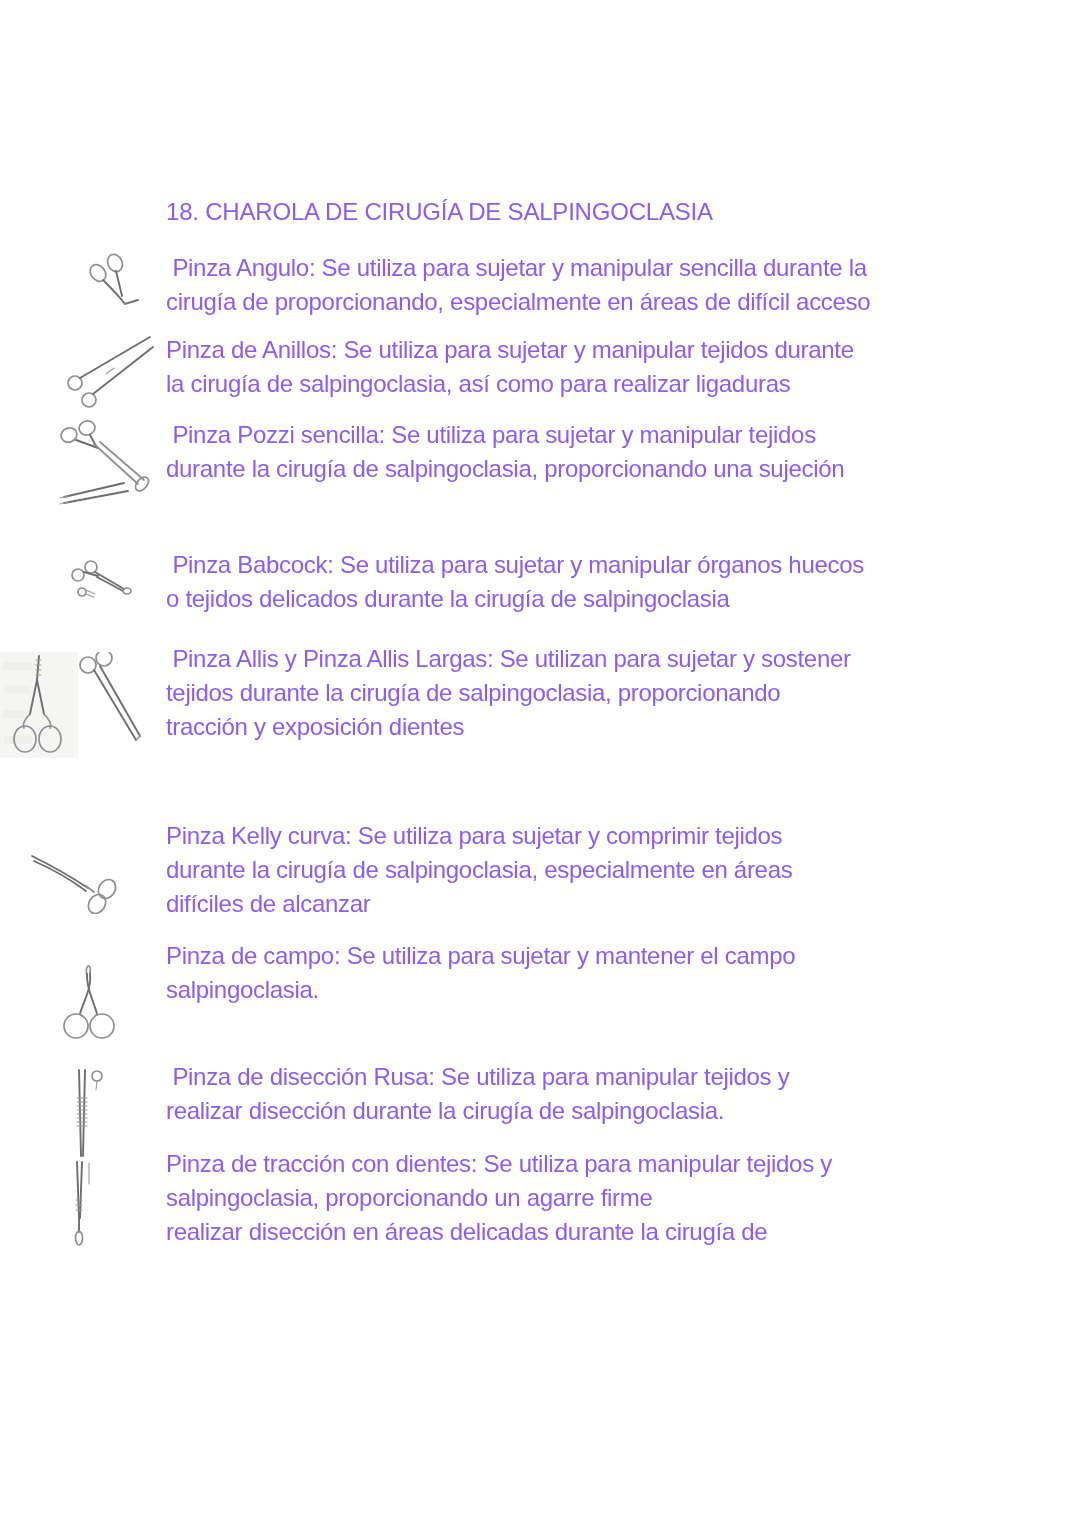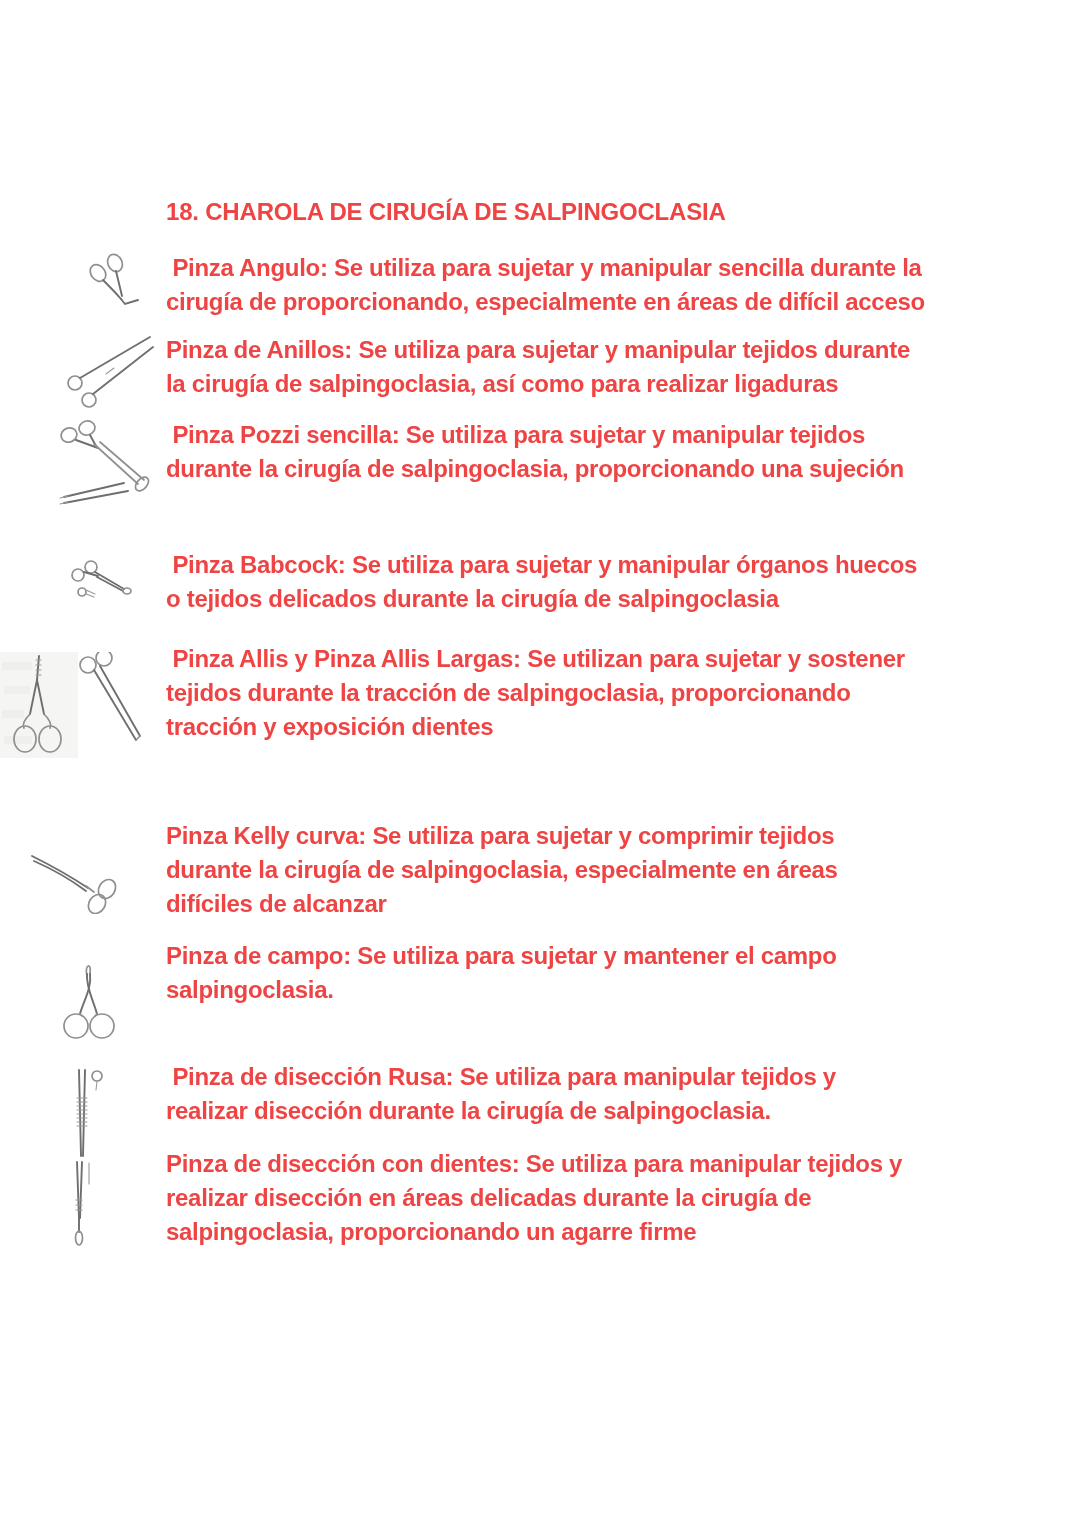--- a/index.html
+++ b/index.html
@@ -7,22 +7,21 @@
     padding: 0;
     background: #ffffff;
   }
   .page {
     position: relative;
     width: 1080px;
     height: 1524px;
     background: #ffffff;
     overflow: hidden;
     font-family: "Liberation Sans", sans-serif;
-    color: #ef4444;
-    font-weight: bold;
+    color: #8b5cf6;
   }
   .doc-title {
     position: absolute;
     left: 166px;
     top: 195px;
     font-size: 24px;
     letter-spacing: -0.2px;
     line-height: 34px;
     white-space: pre-wrap;
   }
@@ -149,21 +148,21 @@
       <ellipse class="st" cx="50" cy="87" rx="11" ry="13"></ellipse>
       <circle class="st" cx="88" cy="13" r="8"></circle>
       <circle class="st" cx="104" cy="6" r="8"></circle>
       <path class="st-dark" d="M94,18 L136,88"></path>
       <path class="st-dark" d="M100,14 L140,84"></path>
       <path class="st" d="M136,88 L140,84"></path>
     </svg>
   </div>
   <div class="para" style="top:642px;">
     <div class="line"> Pinza Allis y Pinza Allis Largas: Se utilizan para sujetar y sostener</div>
-    <div class="line">tejidos durante la tracción de salpingoclasia, proporcionando</div>
+    <div class="line">tejidos durante la cirugía de salpingoclasia, proporcionando</div>
     <div class="line">tracción y exposición dientes</div>
   </div>
 
   <div class="instr-img" style="left:28px; top:846px;">
     <svg width="98" height="68" viewBox="0 0 98 68">
       <path class="st-dark" d="M4,10 C22,19 42,30 60,42"></path>
       <path class="st-dark" d="M6,15 C24,23 42,33 58,45"></path>
       <path class="st" d="M58,40 L66,46"></path>
       <ellipse class="st" cx="79" cy="43" rx="8" ry="10" transform="rotate(32 79 43)"></ellipse>
       <ellipse class="st" cx="69" cy="58" rx="8" ry="10" transform="rotate(32 69 58)"></ellipse>
@@ -208,18 +207,18 @@
     <svg width="30" height="88" viewBox="0 0 30 88">
       <path class="st-thin" d="M21,3 L21,24"></path>
       <path class="st-dark" d="M9,2 L11,58"></path>
       <path class="st-dark" d="M14,2 L12,58"></path>
       <path class="st-thin" d="M8,40 L14,40 M8,45 L14,45 M8,50 L14,50"></path>
       <path class="st-dark" d="M11,58 L11,72"></path>
       <ellipse class="st" cx="11" cy="78" rx="3.5" ry="7"></ellipse>
     </svg>
   </div>
   <div class="para" style="top:1147px;">
-    <div class="line">Pinza de disección con dientes: Se utiliza para manipular tejidos y</div>
+    <div class="line">Pinza de tracción con dientes: Se utiliza para manipular tejidos y</div>
+    <div class="line">salpingoclasia, proporcionando un agarre firme</div>
     <div class="line">realizar disección en áreas delicadas durante la cirugía de</div>
-    <div class="line">salpingoclasia, proporcionando un agarre firme</div>
   </div>
 
 </div>
 
 </body></html>

